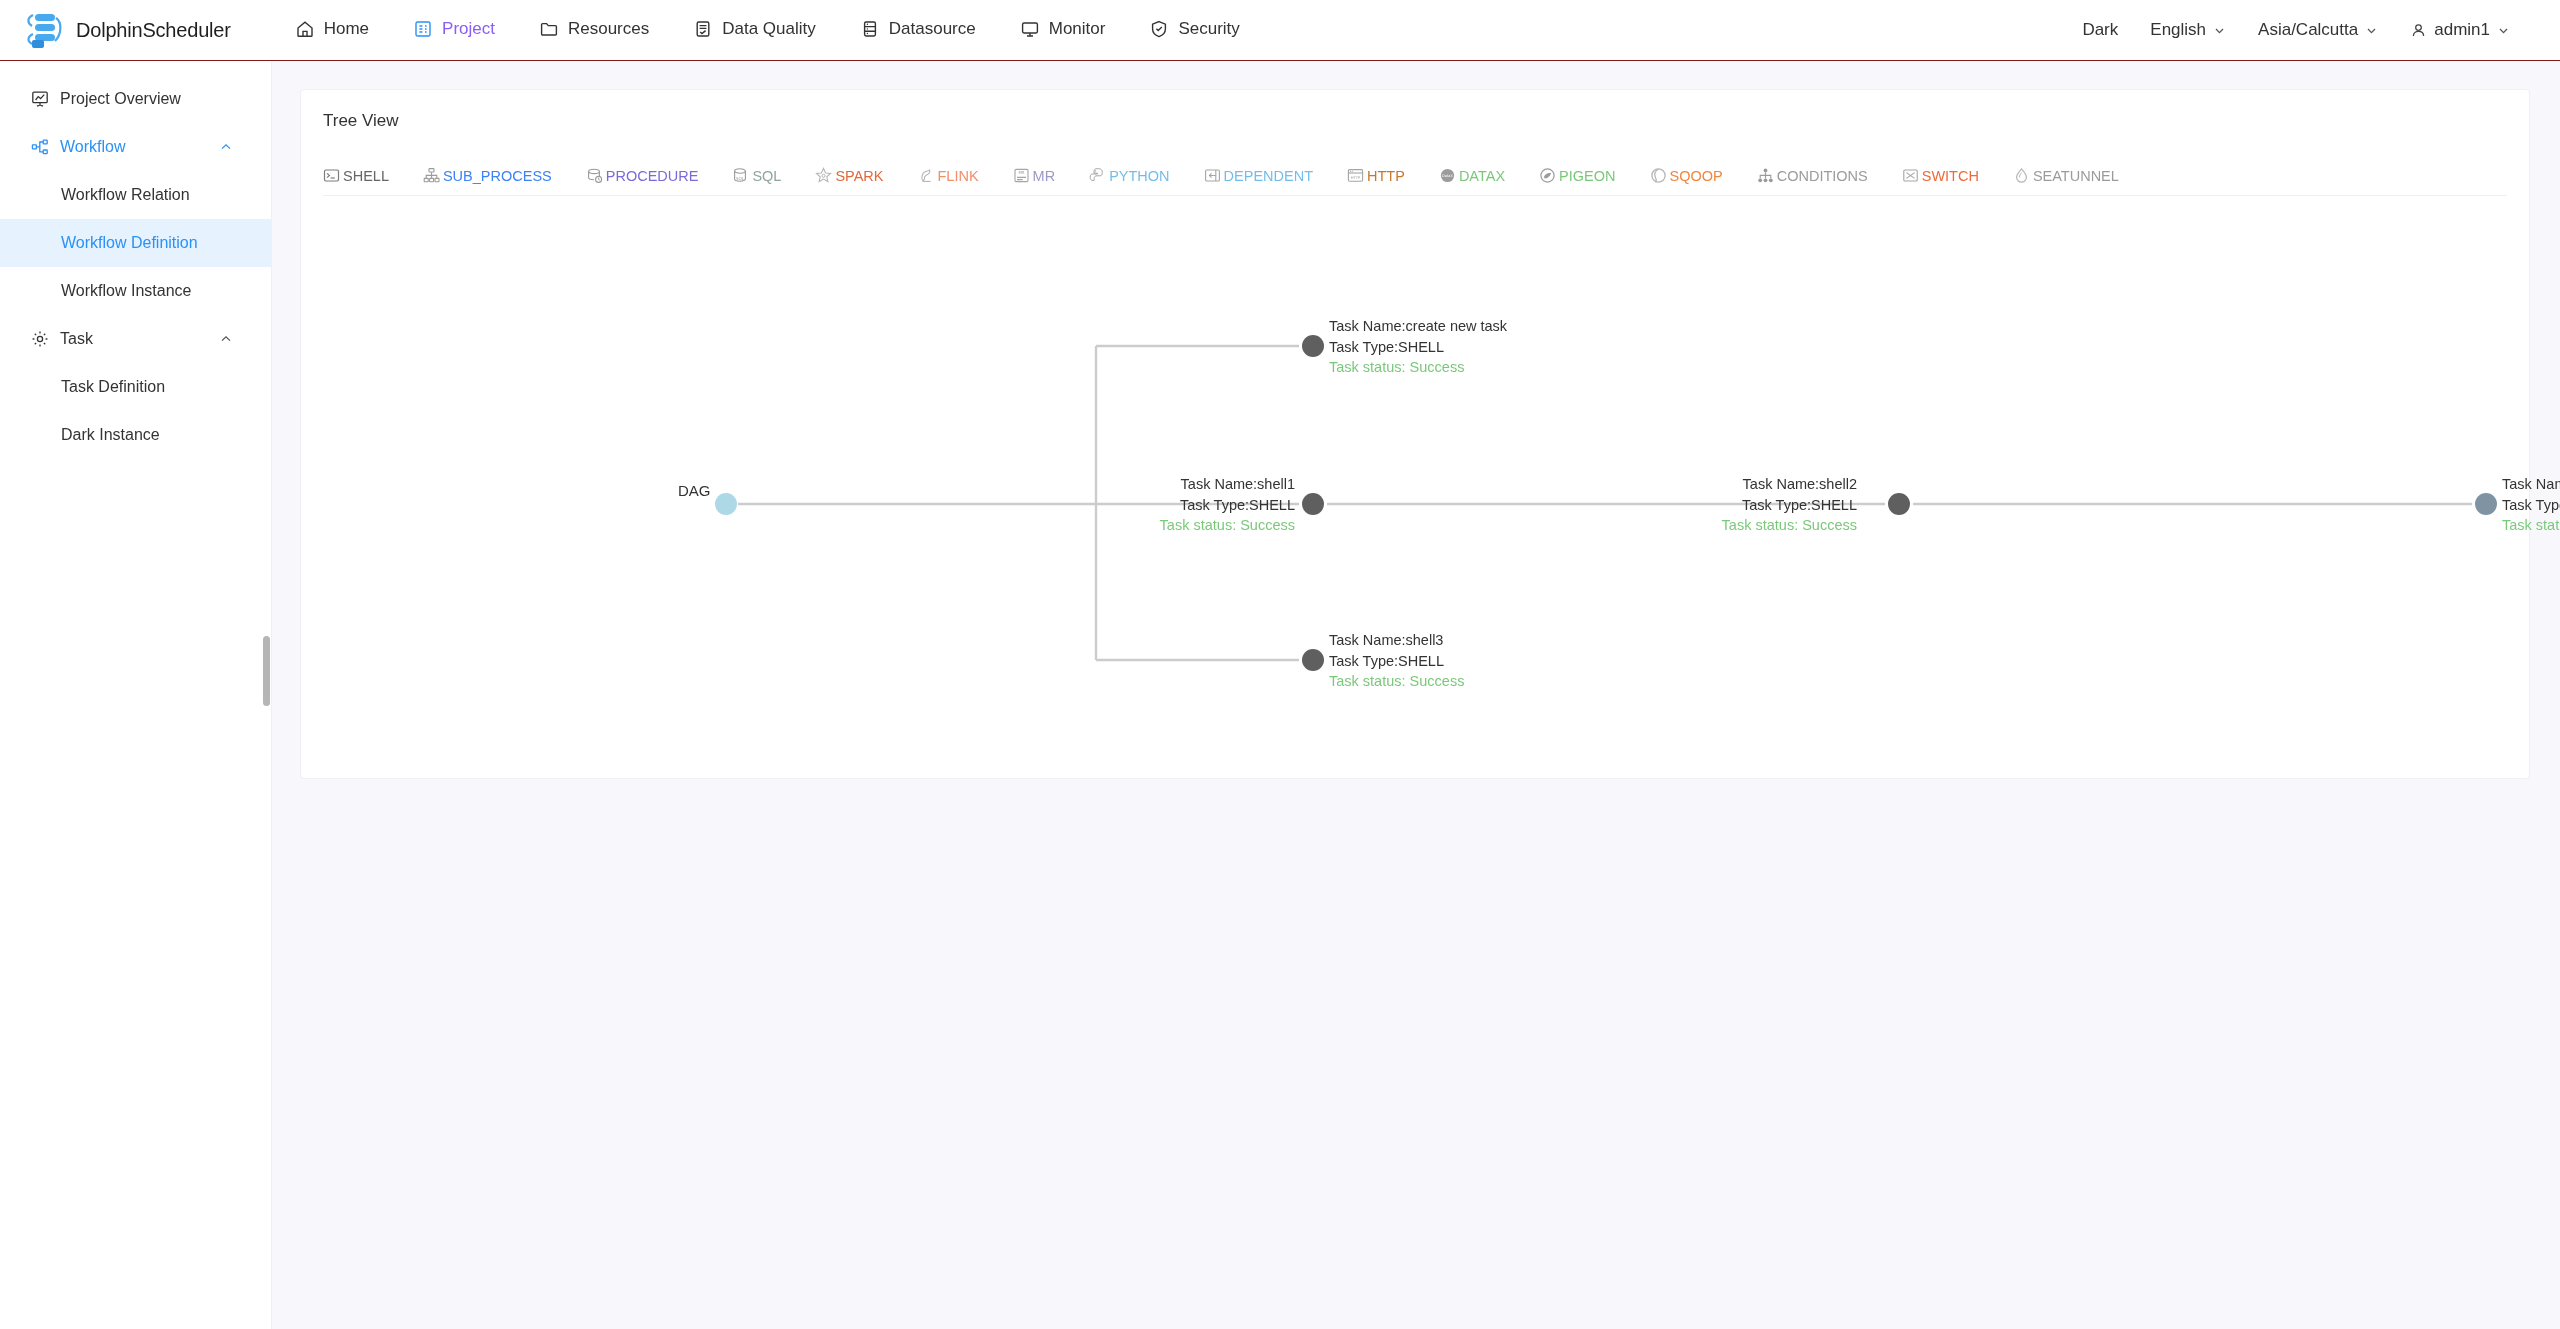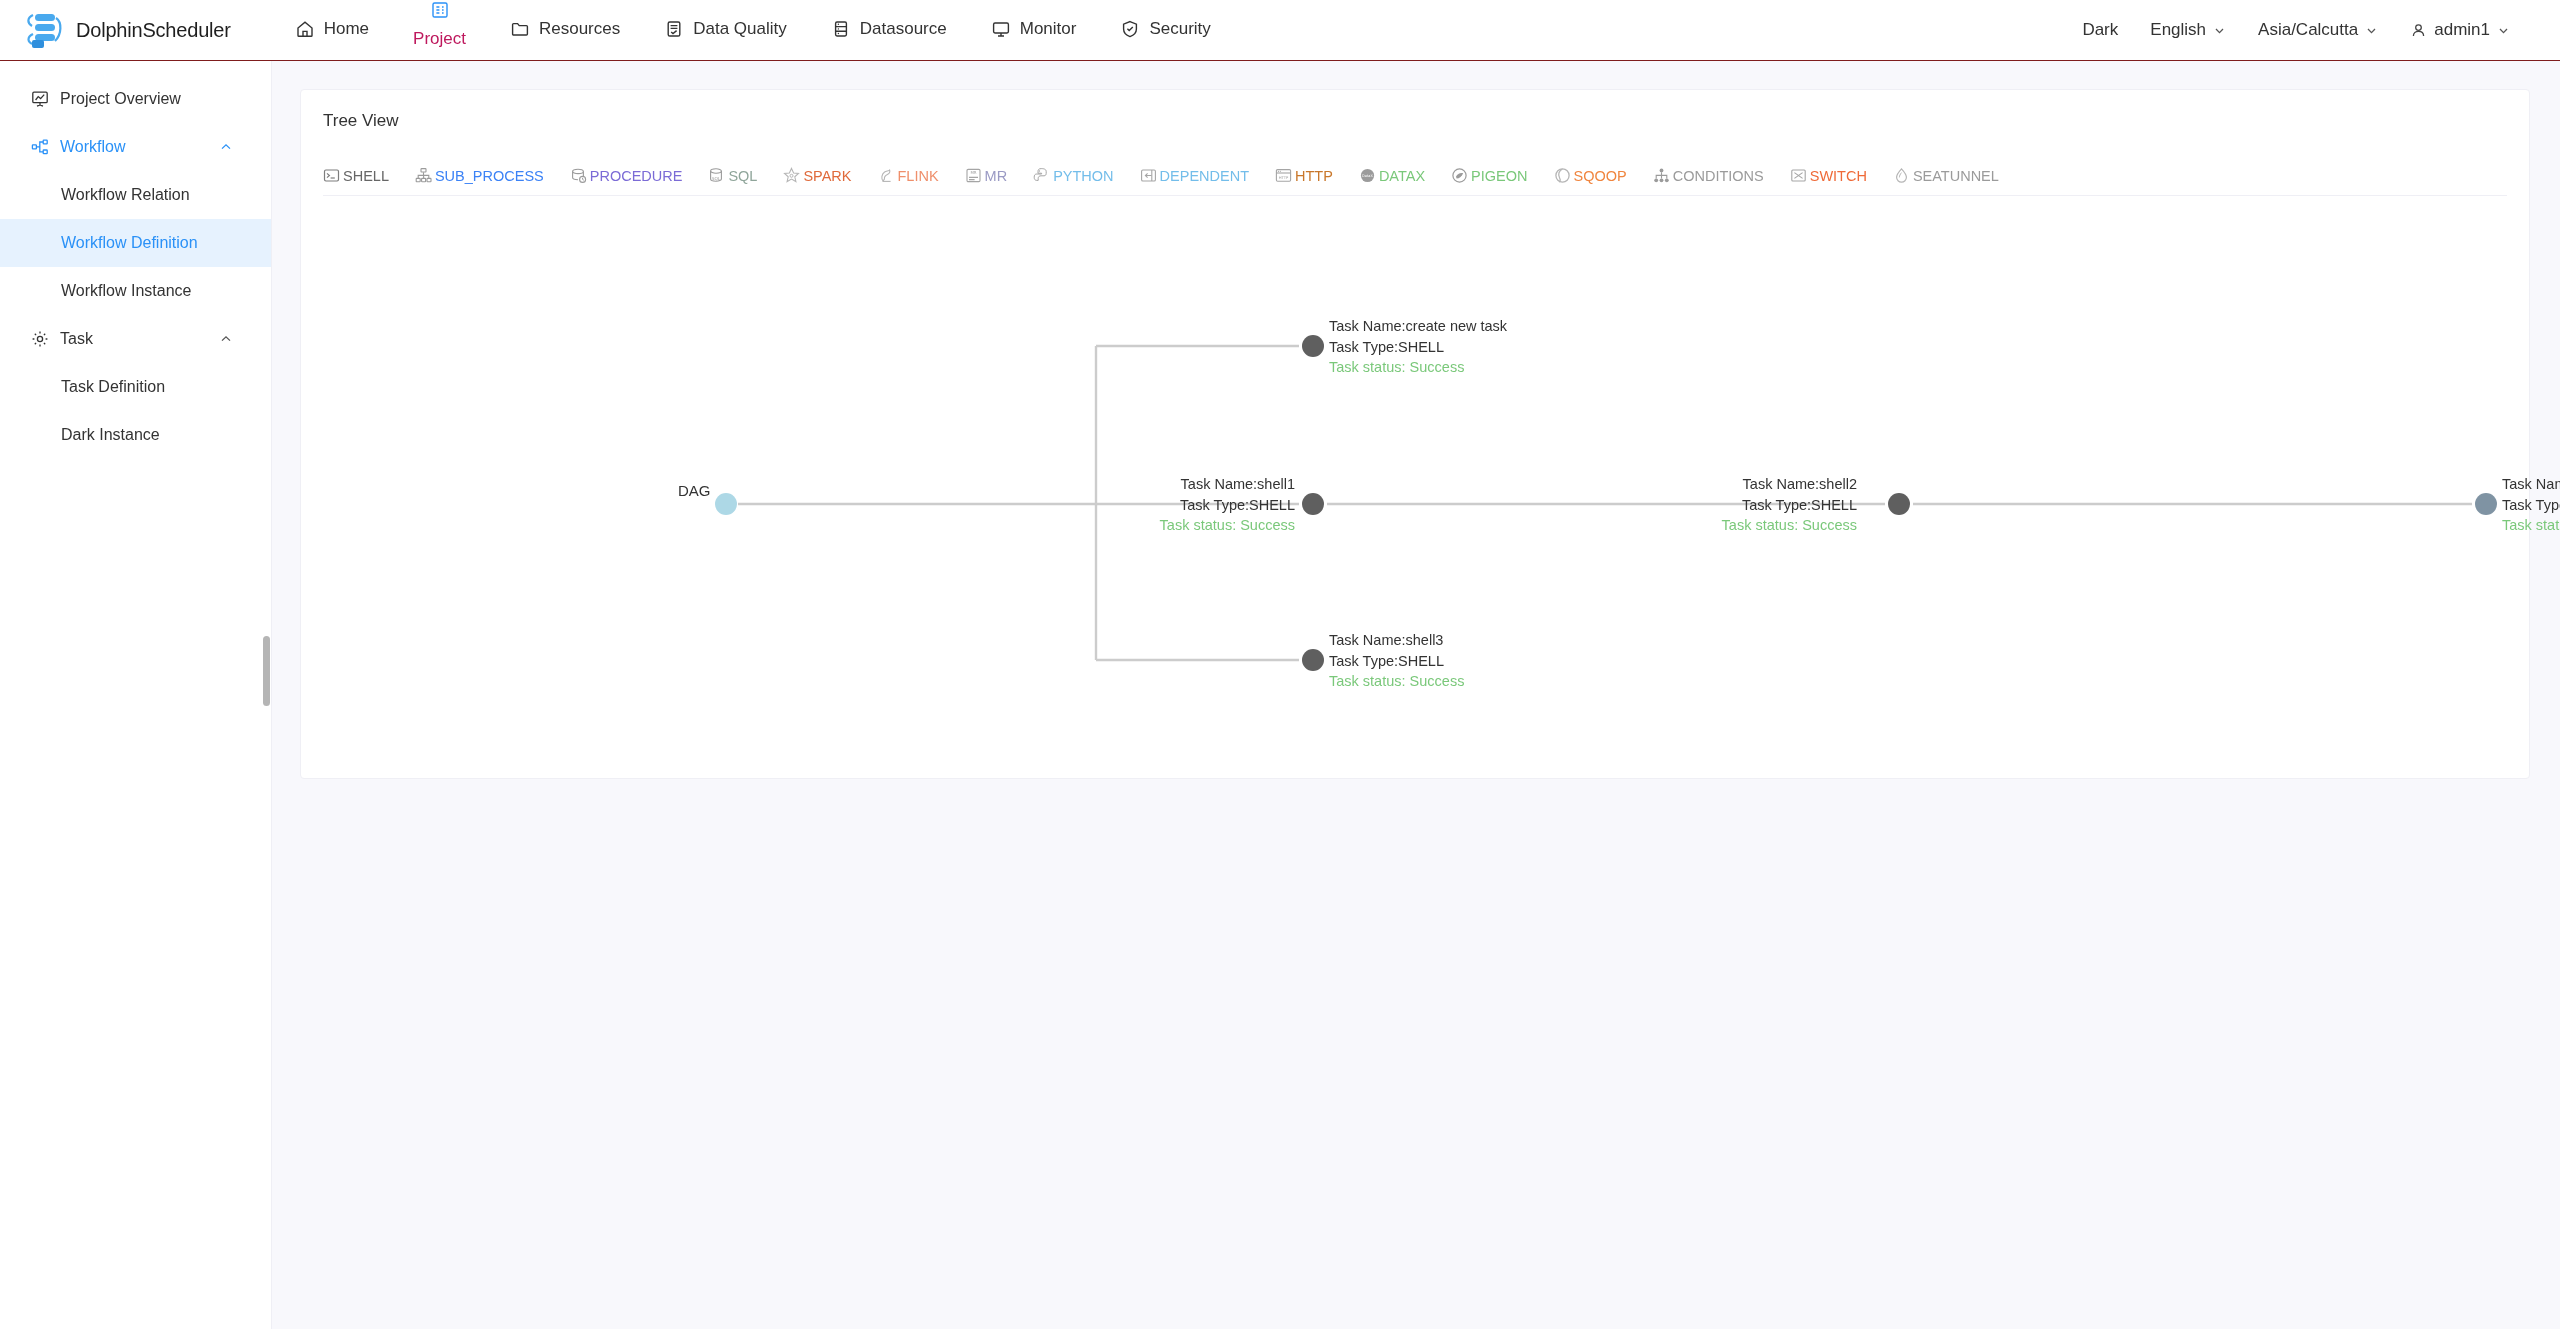--- a/index.html
+++ b/index.html
@@ -26,21 +26,21 @@
   .brand-name { font-size: 20px; color: #1f1f1f; letter-spacing: -0.2px; white-space: nowrap; }
 
   .navitems { display: flex; align-items: center; height: 100%; }
   .navitem {
     display: flex; align-items: center; gap: 9px;
     padding: 0 22px; height: 100%;
     font-size: 17px; color: #333;
     cursor: pointer; white-space: nowrap;
     border-bottom: 2px solid transparent;
   }
-  .navitem.active { color: #be185d; border-bottom-color: transparent; flex-direction: column; }
+  .navitem.active { color: #8b5cf6; border-bottom-color: transparent; }
   .navitem .ico { width: 20px; height: 20px; display: inline-flex; align-items: center; justify-content: center; }
   .navitem .ico svg { display: block; }
 
   .navright {
     position: absolute; right: 34px; top: 0; height: 100%;
     display: flex; align-items: center; gap: 0;
     font-size: 17px; color: #333;
   }
   .navright > div { display: flex; align-items: center; gap: 7px; padding: 0 16px; cursor: pointer; white-space: nowrap; }
   .chev { display: inline-block; width: 13px; height: 13px; }
@@ -101,21 +101,21 @@
   .limitsel .dd { position: absolute; right: 12px; width: 16px; height: 16px; opacity: .45; }
 
   .card {
     background: #fff; border: 1px solid #efeff5; border-radius: 4px;
     margin-top: 6px; height: 690px; position: relative;
   }
   .card-title { font-size: 17px; color: #333; padding: 21px 0 0 22px; }
 
   .legend {
     display: flex; align-items: center; flex-wrap: nowrap;
-    gap: 8px; padding: 20px 0 0 10px;
+    gap: 16px; padding: 20px 0 0 10px;
     border-bottom: 1px solid #efeff5; padding-bottom: 11px;
     margin: 16px 22px 0 22px; padding-left: 0;
   }
   .legend-item {
     display: flex; align-items: center; gap: 3px;
     font-size: 14.5px; margin-right: 18px; white-space: nowrap; cursor: pointer;
   }
   .legend-item .lico { width: 17px; height: 17px; display: inline-flex; align-items: center; justify-content: center; flex: 0 0 17px; }
   .legend-item .lico svg { display: block; }
 

